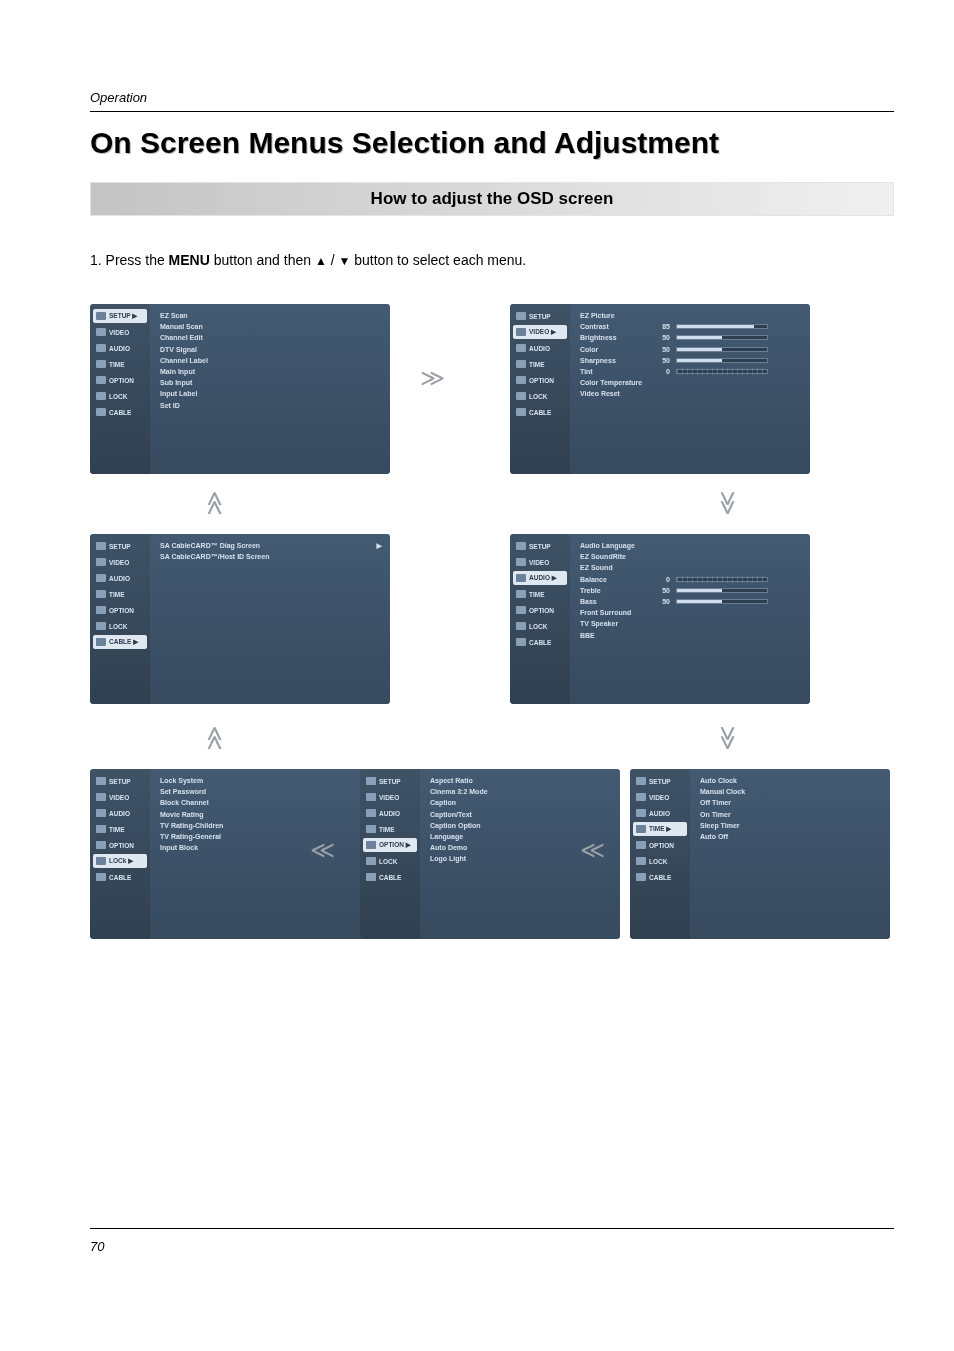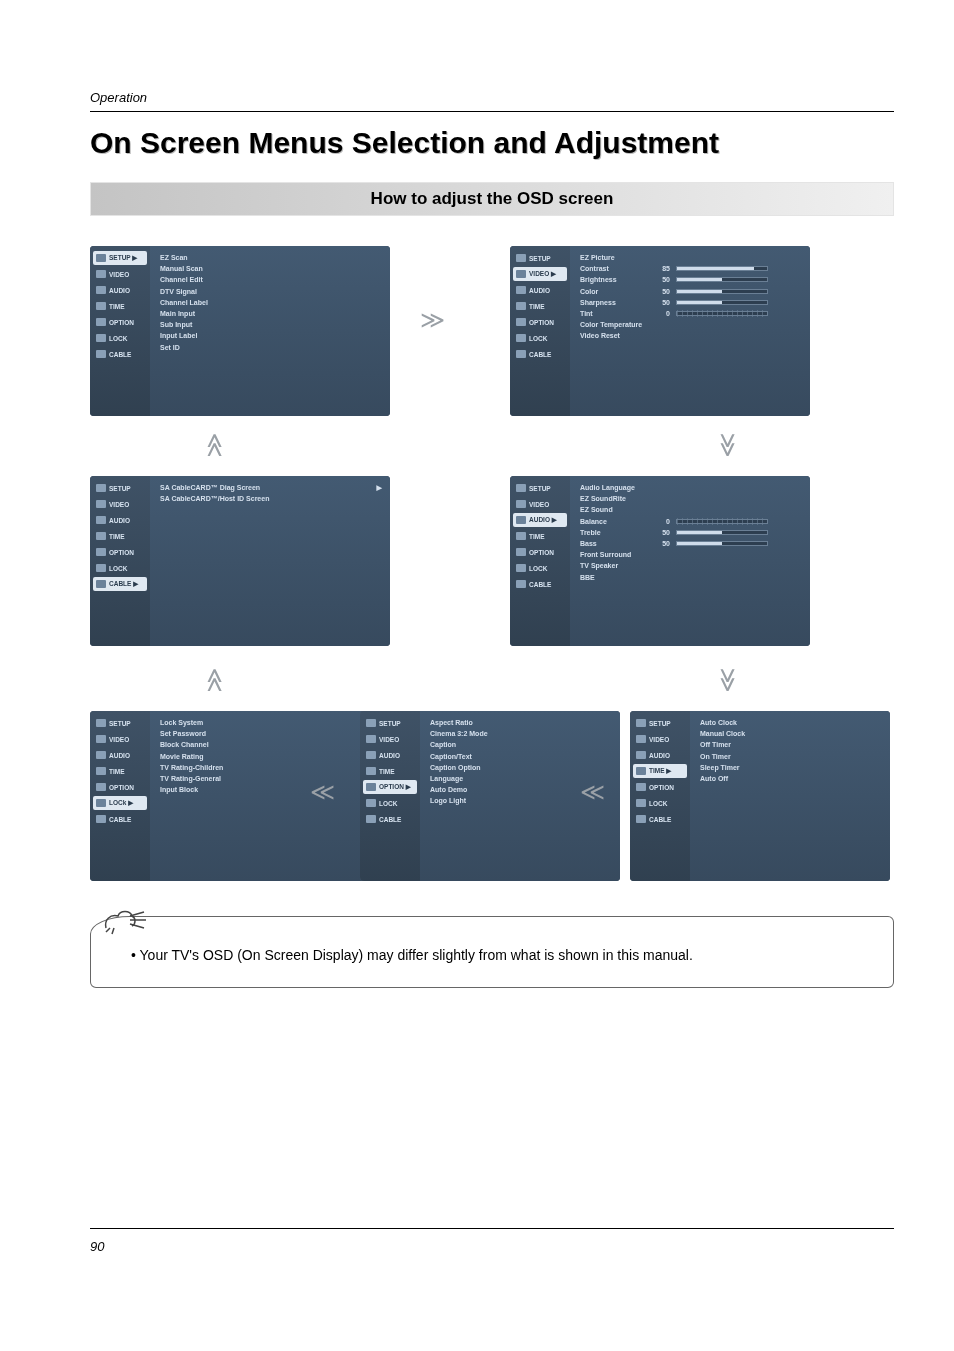--- a/index.html
+++ b/index.html
@@ -172,20 +172,23 @@
 </head>
 <body>
 
 <div class="page">
   <div class="section-header">Operation</div>
   <div class="hr"></div>
   <h1>On Screen Menus Selection and Adjustment</h1>
   <div class="subhead-bar">How to adjust the OSD screen</div>
 
   <div class="instructions">
+    <div>
+      <span>1. Press the </span><span class="bold">MENU</span><span> button and then </span><span class="tri">▲</span><span> / </span><span class="tri">▼</span><span> button to select each menu.</span>
+    </div>
   </div>
 
   <div class="grid">
 
     <div class="cell" style="left:0px;top:0px;">
       <div class="osd">
           <div class="side">
             <div class="item active">
               <span class="ic"></span>
               <span>SETUP<span> ▶</span></span>
@@ -556,30 +559,16 @@
             <div class="mlabel">Manual Clock</div>
             <div class="mlabel">Off Timer</div>
             <div class="mlabel">On Timer</div>
             <div class="mlabel">Sleep Timer</div>
             <div class="mlabel">Auto Off</div>
           </div>
         </div>
     </div>
   </div>
 
-  <div class="note-wrap">
-    <div class="note-icon">
-      <svg width="52" height="30" viewBox="0 0 52 30">
-        <g fill="none" stroke="#444" stroke-width="1.5">
-          <path d="M6 22 C4 14, 10 8, 18 10 C20 4, 30 4, 32 10 C36 12, 36 18, 32 20"></path>
-          <path d="M10 22 L6 26 M14 22 L12 28"></path>
-          <path d="M30 10 L44 6 M30 14 L46 14 M30 18 L44 22"></path>
-        </g>
-      </svg>
-    </div>
-    <div class="note-box">
-      <span>• </span><span>Your TV's OSD (On Screen Display) may differ slightly from what is shown in this manual.</span>
-    </div>
-  </div>
 
   <div class="footer-line"></div>
-  <div class="pagenum">90</div>
+  <div class="pagenum">70</div>
 </div>
 
 </body></html>

